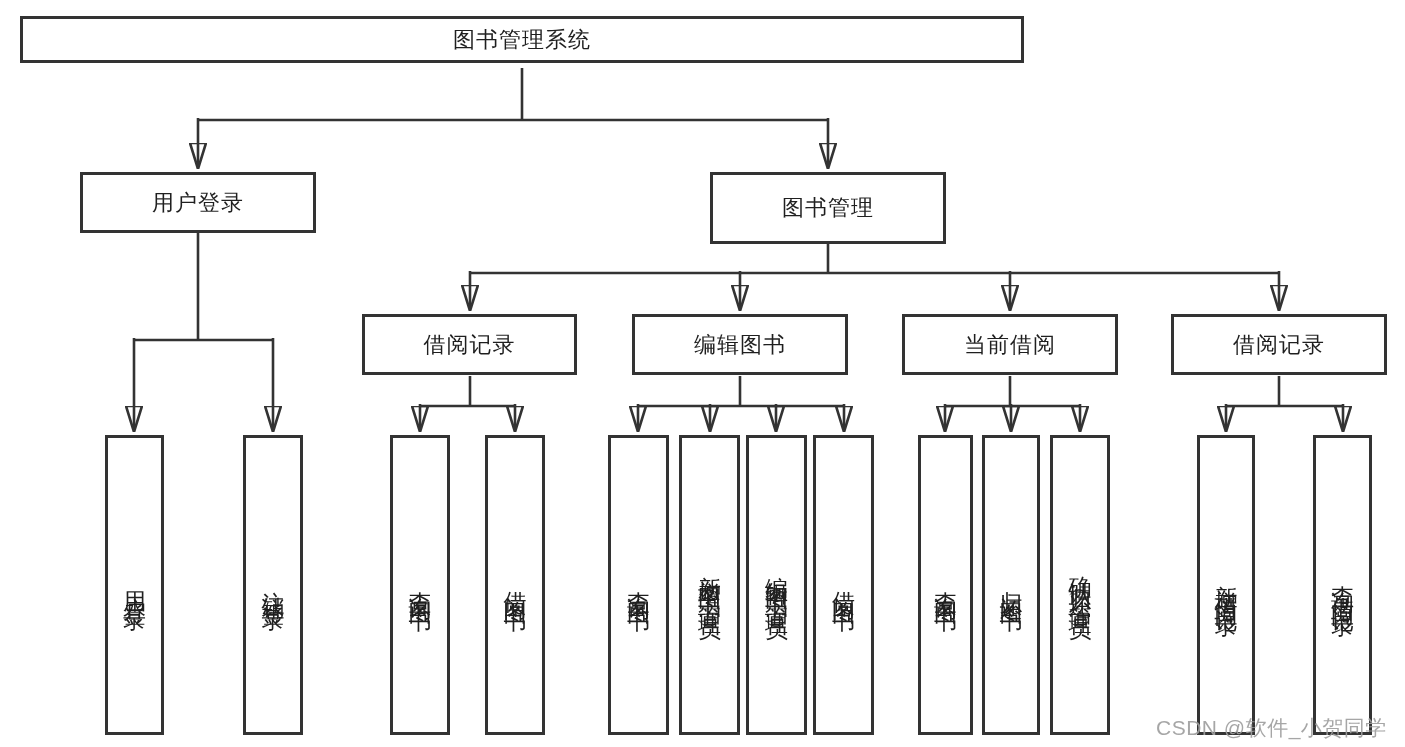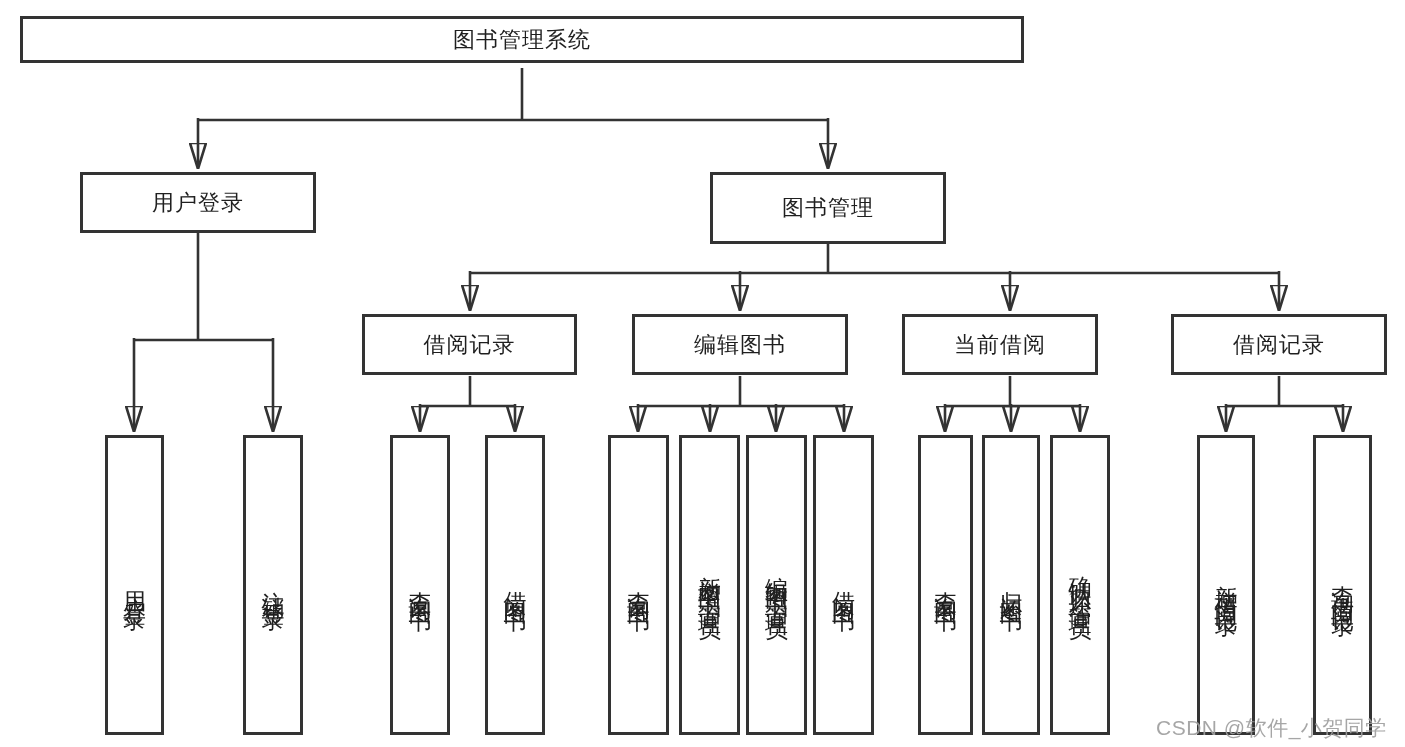--- a/index.html
+++ b/index.html
@@ -119,21 +119,21 @@
   <div class="node h" style="left:710px;top:172px;width:236px;height:72px;">
     <span>图书管理</span>
   </div>
 
   <div class="node h" style="left:362px;top:314px;width:215px;height:61px;">
     <span>借阅记录</span>
   </div>
   <div class="node h" style="left:632px;top:314px;width:216px;height:61px;">
     <span>编辑图书</span>
   </div>
-  <div class="node h" style="left:902px;top:314px;width:196px;height:61px;">
+  <div class="node h" style="left:902px;top:314px;width:216px;height:61px;">
     <span>当前借阅</span>
   </div>
   <div class="node h" style="left:1171px;top:314px;width:216px;height:61px;align-items:center;">
     <span>借阅记录</span>
   </div>
 
   <div class="node leaf" style="left:105px;top:435px;width:59px;height:300px;">
     <span>用户登录</span>
   </div>
   <div class="node leaf" style="left:243px;top:435px;width:60px;height:300px;">

